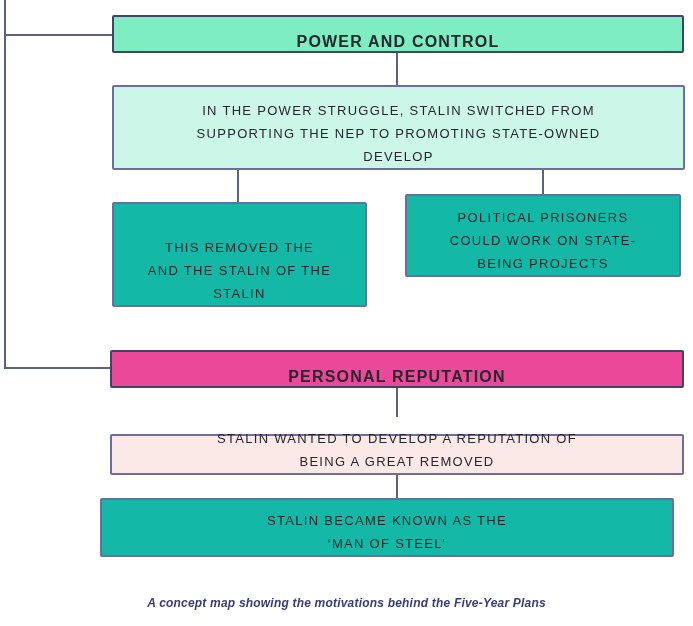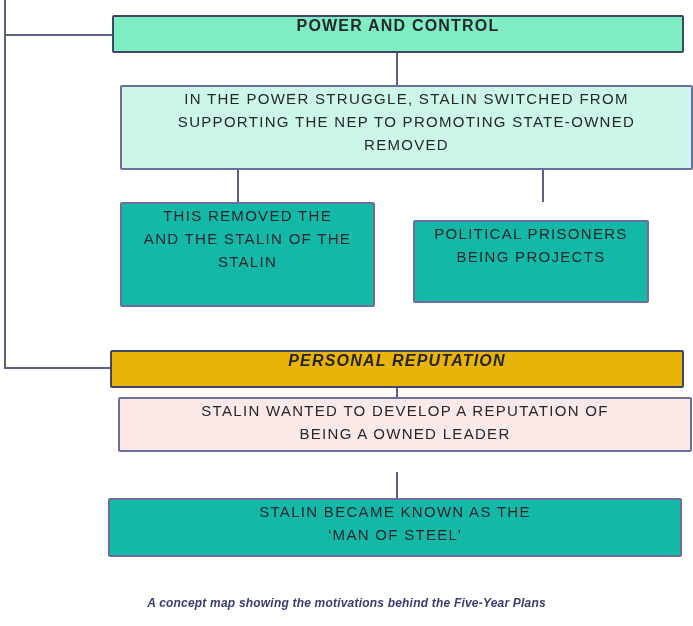--- a/index.html
+++ b/index.html
@@ -10,42 +10,41 @@
     font-family:"Liberation Sans","DejaVu Sans",sans-serif;
     overflow:hidden;
   }
   .line{position:absolute;background:#5d6282;}
   .box{
     position:absolute;
     box-sizing:border-box;
     display:flex;
     flex-direction:column;
     align-items:center;
-    justify-content:flex-start;
+    justify-content:flex-end;
     text-align:center;
     color:#26262e;
     border-radius:2px;
   }
   .header-box{
     border:2px solid #3f4566;
     font-weight:bold;
     font-size:16px;
     letter-spacing:1.2px;
   }
   .content-box{
     border:2px solid #6a6fa0;
-    font-size:15px;
+    font-size:13px;
     letter-spacing:1.3px;
-    margin-left:8px;
   }
   .content-box .txt{line-height:23px;}
   .green{background:#7eedc1;}
   .mint{background:#ccf6e7;}
   .lavender{background:#14b8a6;}
-  .pinkhead{background:#eab308;font-style:italic;}
+  .pinkhead{background:#ec4899;}
   .lightpink{background:#fbe9e7;}
   .caption{
     position:absolute;
     left:0;top:596px;width:100%;
     text-align:center;
     font-size:12px;
     font-style:italic;
     font-weight:bold;
     letter-spacing:0.2px;
     color:#383d72;
@@ -65,41 +64,42 @@
   <div class="line" style="left:396px;top:388px;width:2px;height:29px;"></div>
   <div class="line" style="left:396px;top:472px;width:2px;height:26px;"></div>
 
   <div class="box header-box green" style="left:112px;top:15px;width:572px;height:38px;">
     <div class="txt">POWER AND CONTROL</div>
   </div>
 
   <div class="box content-box mint" style="left:112px;top:85px;width:573px;height:85px;">
     <div class="txt">IN THE POWER STRUGGLE, STALIN SWITCHED FROM</div>
     <div class="txt">SUPPORTING THE NEP TO PROMOTING STATE-OWNED</div>
-    <div class="txt">REMOVED</div>
+    <div class="txt">DEVELOP</div>
   </div>
 
   <div class="box content-box lavender" style="left:112px;top:202px;width:255px;height:105px;">
     <div class="txt">THIS REMOVED THE</div>
     <div class="txt">AND THE STALIN OF THE</div>
     <div class="txt">STALIN</div>
   </div>
 
-  <div class="box content-box lavender" style="left:405px;top:220px;width:236px;height:83px;">
+  <div class="box content-box lavender" style="left:405px;top:194px;width:276px;height:83px;">
     <div class="txt">POLITICAL PRISONERS</div>
+    <div class="txt">COULD WORK ON STATE-</div>
     <div class="txt">BEING PROJECTS</div>
   </div>
 
   <div class="box header-box pinkhead" style="left:110px;top:350px;width:574px;height:38px;">
     <div class="txt">PERSONAL REPUTATION</div>
   </div>
 
-  <div class="box content-box lightpink" style="left:110px;top:397px;width:574px;height:55px;">
+  <div class="box content-box lightpink" style="left:110px;top:434px;width:574px;height:41px;">
     <div class="txt">STALIN WANTED TO DEVELOP A REPUTATION OF</div>
-    <div class="txt">BEING A OWNED LEADER</div>
+    <div class="txt">BEING A GREAT REMOVED</div>
   </div>
 
   <div class="box content-box lavender" style="left:100px;top:498px;width:574px;height:59px;">
     <div class="txt">STALIN BECAME KNOWN AS THE</div>
     <div class="txt">‘MAN OF STEEL’</div>
   </div>
 
   <div class="caption">A concept map showing the motivations behind the Five-Year Plans</div>
 
 </div>

